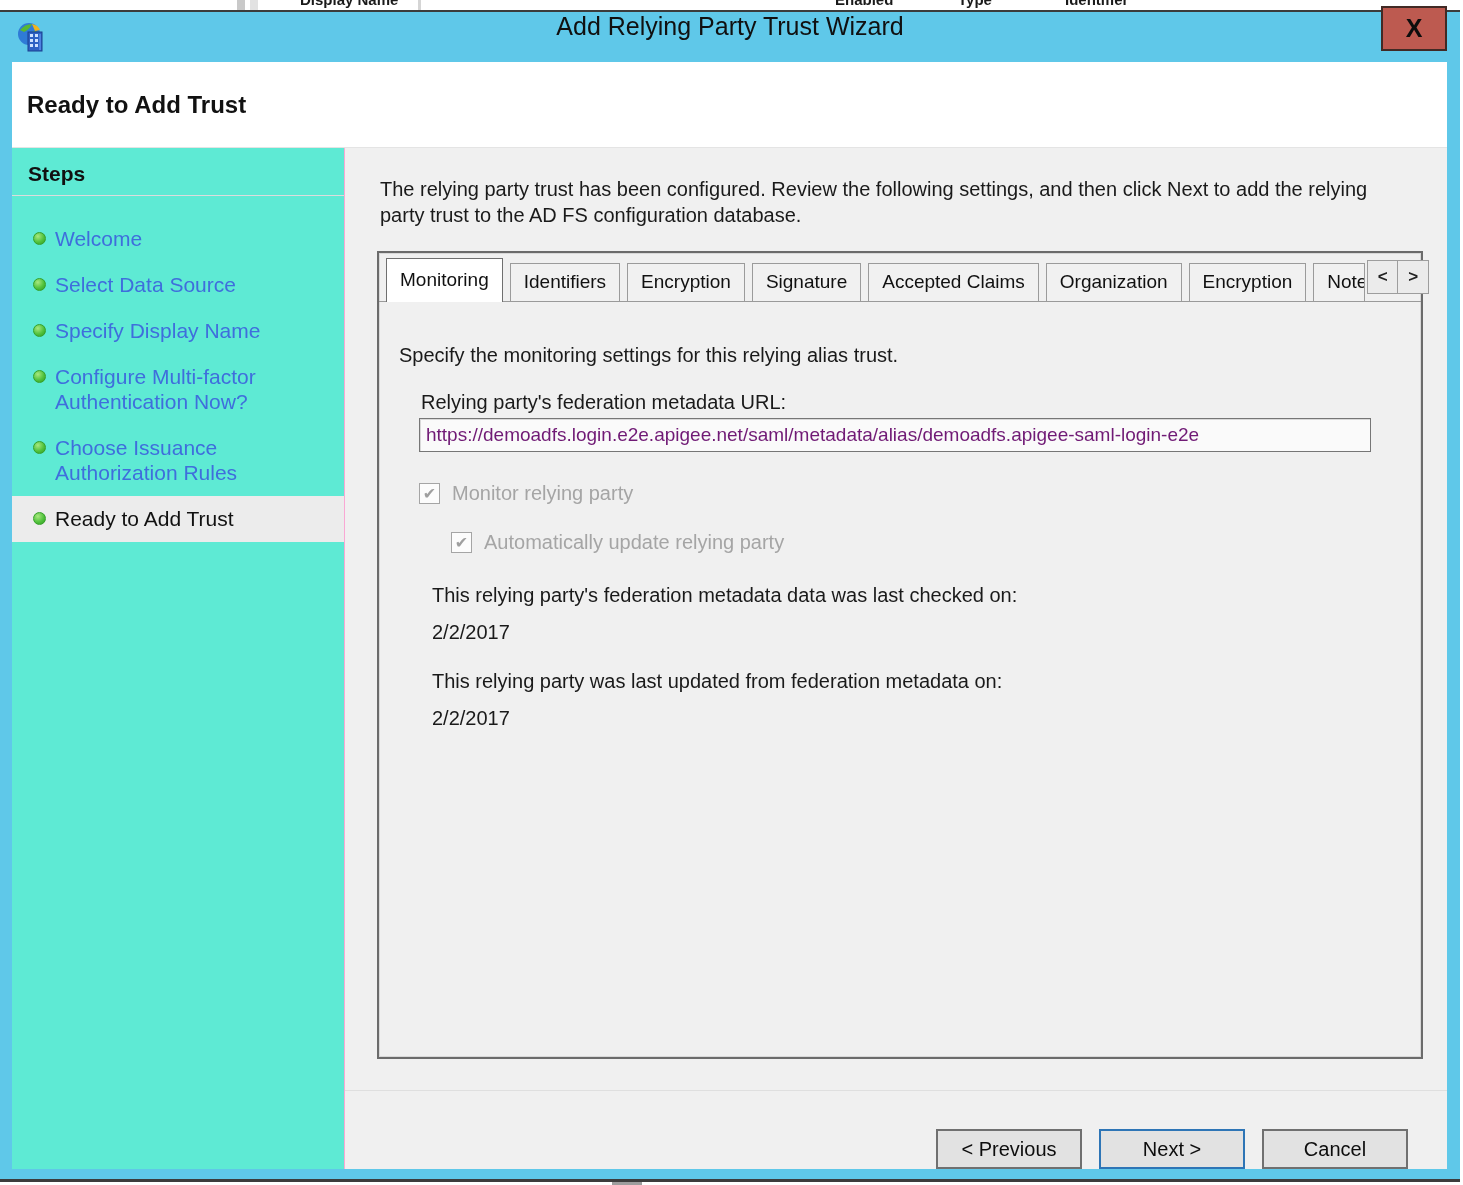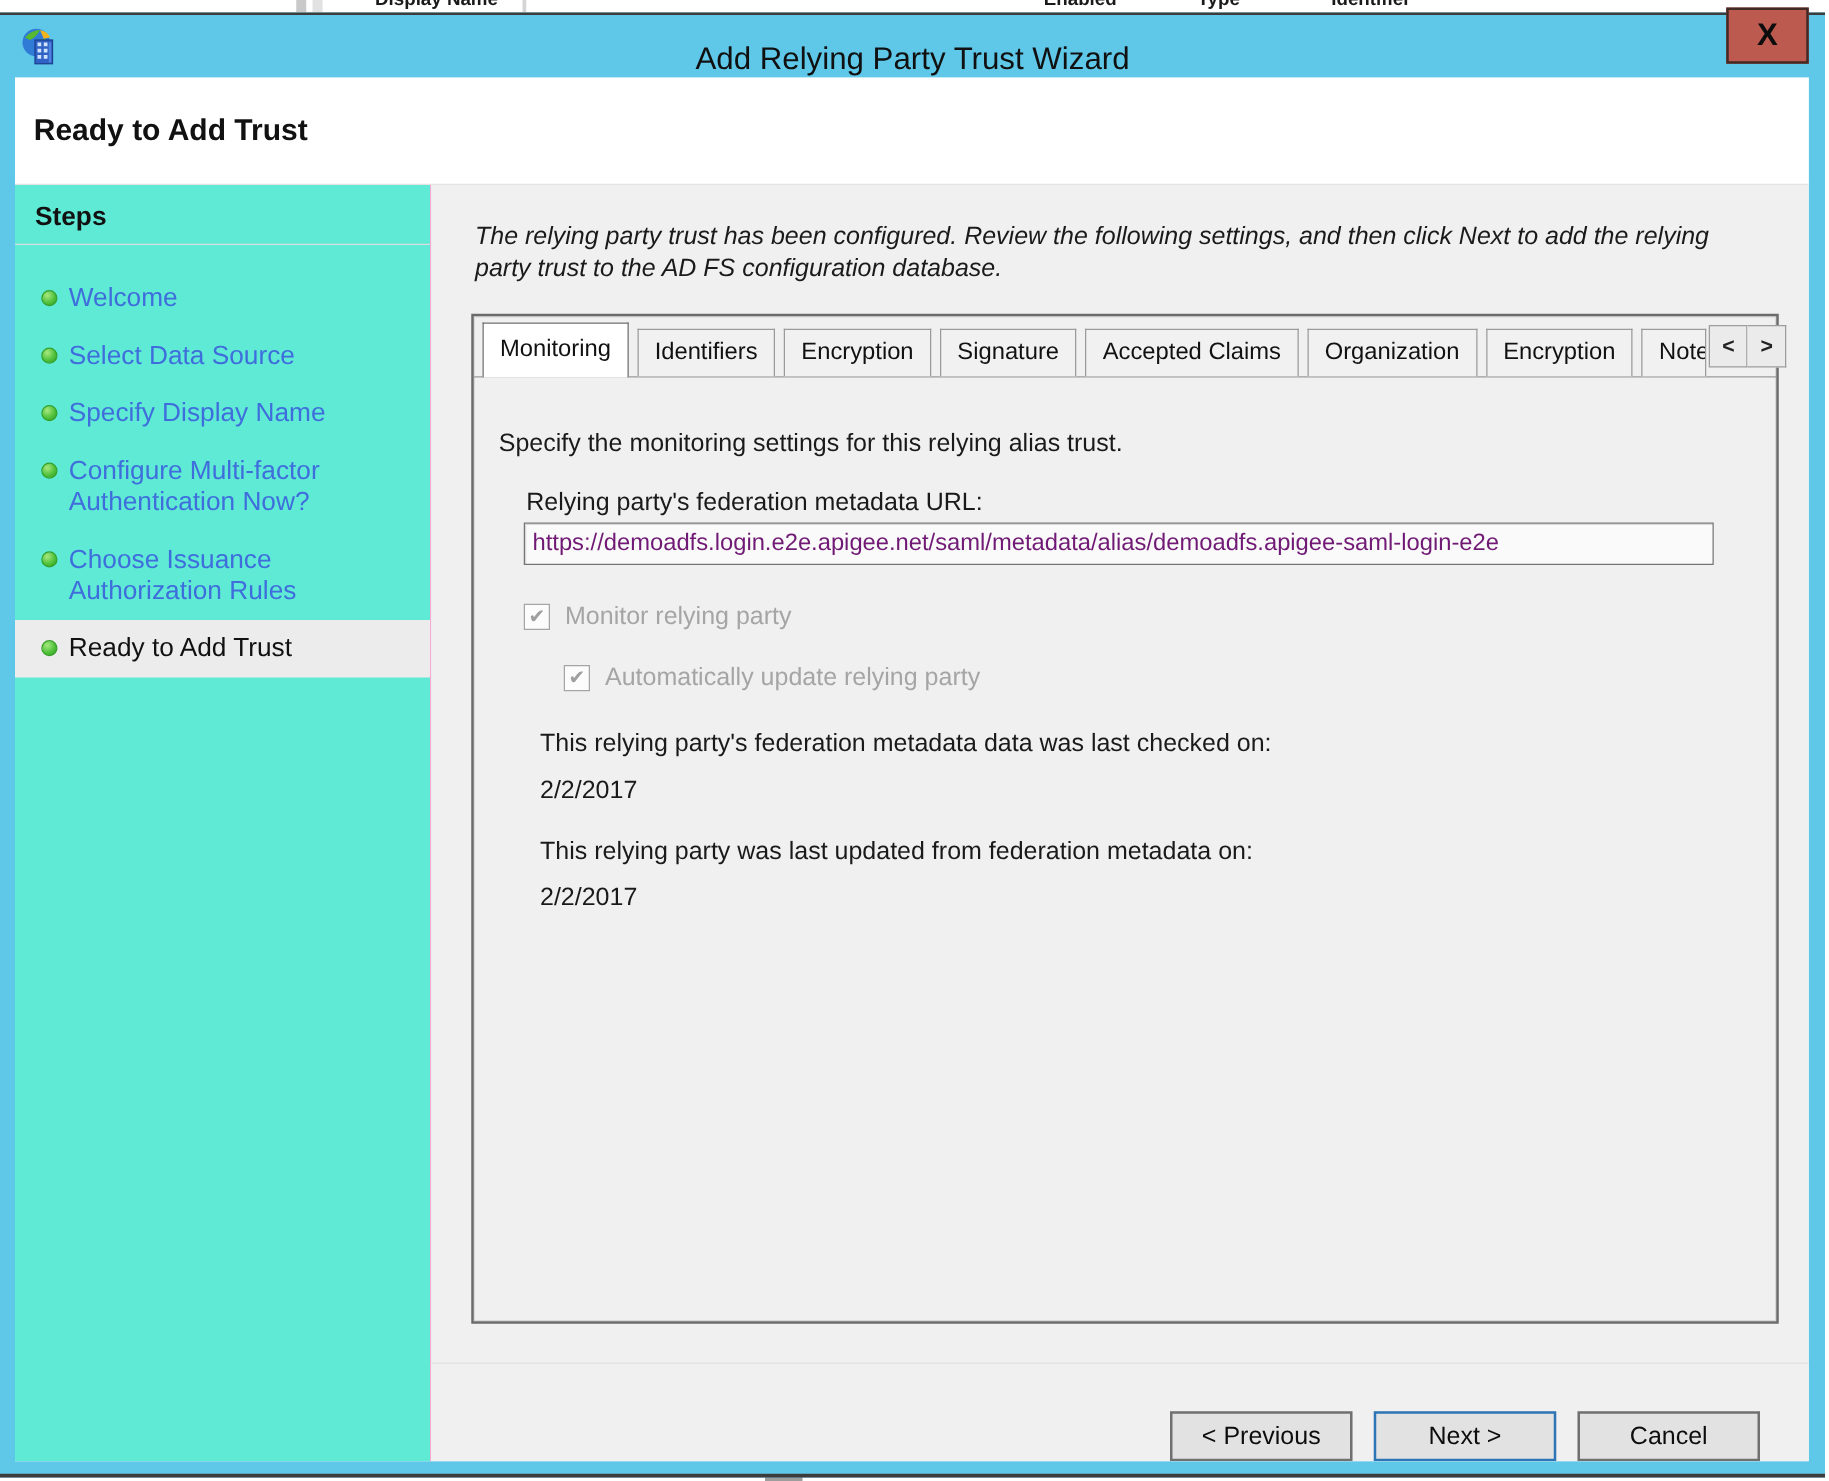--- a/index.html
+++ b/index.html
@@ -8,21 +8,21 @@
 
   
   .bg-top { position:absolute; left:0; top:0; width:1463px; height:10px; background:#ffffff; overflow:hidden; }
   .bg-top .bg-col-header { position:absolute; top:-9px; font-size:15px; font-weight:bold; color:#1a1a1a; white-space:nowrap; }
   .bg-sliver { position:absolute; top:0; height:10px; background:#c9c9c9; }
   .bg-bottom-sliver { position:absolute; left:612px; top:1181px; width:30px; height:4px; background:#9d9d9d; }
 
   
   .dialog { position:absolute; left:0; top:10px; width:1460px; height:1172px;
             background:#5fc8e9; border-top:2px solid #3c3c3c; border-bottom:3px solid #3c3c3c; }
-  .titlebar { position:relative; height:50px; display:flex; align-items:flex-end; justify-content:center; }
+  .titlebar { position:relative; height:50px; display:flex; align-items:flex-start; justify-content:center; }
   .title-text { font-size:25px; color:#101010; }
   .wizard-icon { position:absolute; left:16px; top:9px; width:34px; height:34px; }
   .close-btn { position:absolute; right:13px; top:-6px; width:66px; height:45px;
                background:#bd5a50; border:2px solid #412a25; color:#0d0d0d;
                font-size:25px; font-weight:bold; display:flex; align-items:center; justify-content:center;
                font-family:"Liberation Sans", sans-serif; cursor:pointer; }
 
   
   .content { position:absolute; left:12px; right:13px; top:50px; bottom:10px;
              background:#ffffff; display:flex; flex-direction:column; overflow:hidden; }
@@ -41,21 +41,21 @@
   .step-item.current { background:#ececec; color:#111; }
   .step-item.pending { color:#111; }
   .bullet { position:absolute; left:21px; top:16px; width:13px; height:13px; border-radius:50%; }
   .bullet.green { background:radial-gradient(circle at 35% 30%, #a8e87f 0%, #52c23d 55%, #2f9c22 100%);
                   border:1px solid #36a028; }
   .bullet.blue  { background:radial-gradient(circle at 35% 30%, #8fb6f5 0%, #2e6fe0 60%, #1d55bd 100%);
                   border:1px solid #1d55bd; }
 
   
   .main { flex:1; background:#f0f0f0; display:flex; flex-direction:column; min-width:0; }
-  .intro { margin:28px 24px 0 35px; max-width:1000px; font-size:20px; line-height:26px; color:#1a1a1a;font-style:italic; }
+  .intro { margin:28px 24px 0 35px; max-width:1000px; font-size:20px; line-height:26px; color:#1a1a1a; }
 
   .tab-control { margin:23px 24px 0 32px; height:808px; flex:none;
                  border:2px solid #6b6b6b; box-shadow:inset 0 0 0 1px #d8d8d8;
                  background:#f0f0f0; display:flex; flex-direction:column;gap:28px; }
   .tab-strip { display:flex; align-items:flex-end; padding:5px 5px 0 7px; border-bottom:1px solid #9a9a9a; flex:none; }
   .tab { flex:none; background:#f1f1f1; border:1px solid #9b9b9b; border-bottom:none;
          font-size:19px; color:#111; padding:7px 13px 8px; margin-right:7px; white-space:nowrap; cursor:pointer; }
   .tab.active { background:#ffffff; border-color:#6f6f6f; padding:10px 13px 11px; margin-bottom:-1px; z-index:2; }
   .tab.clipped { width:52px; overflow:hidden; padding-right:0; margin-right:2px; }
   .tab-scrollers { margin-left:auto; display:flex; align-self:flex-start; margin-top:2px; }

